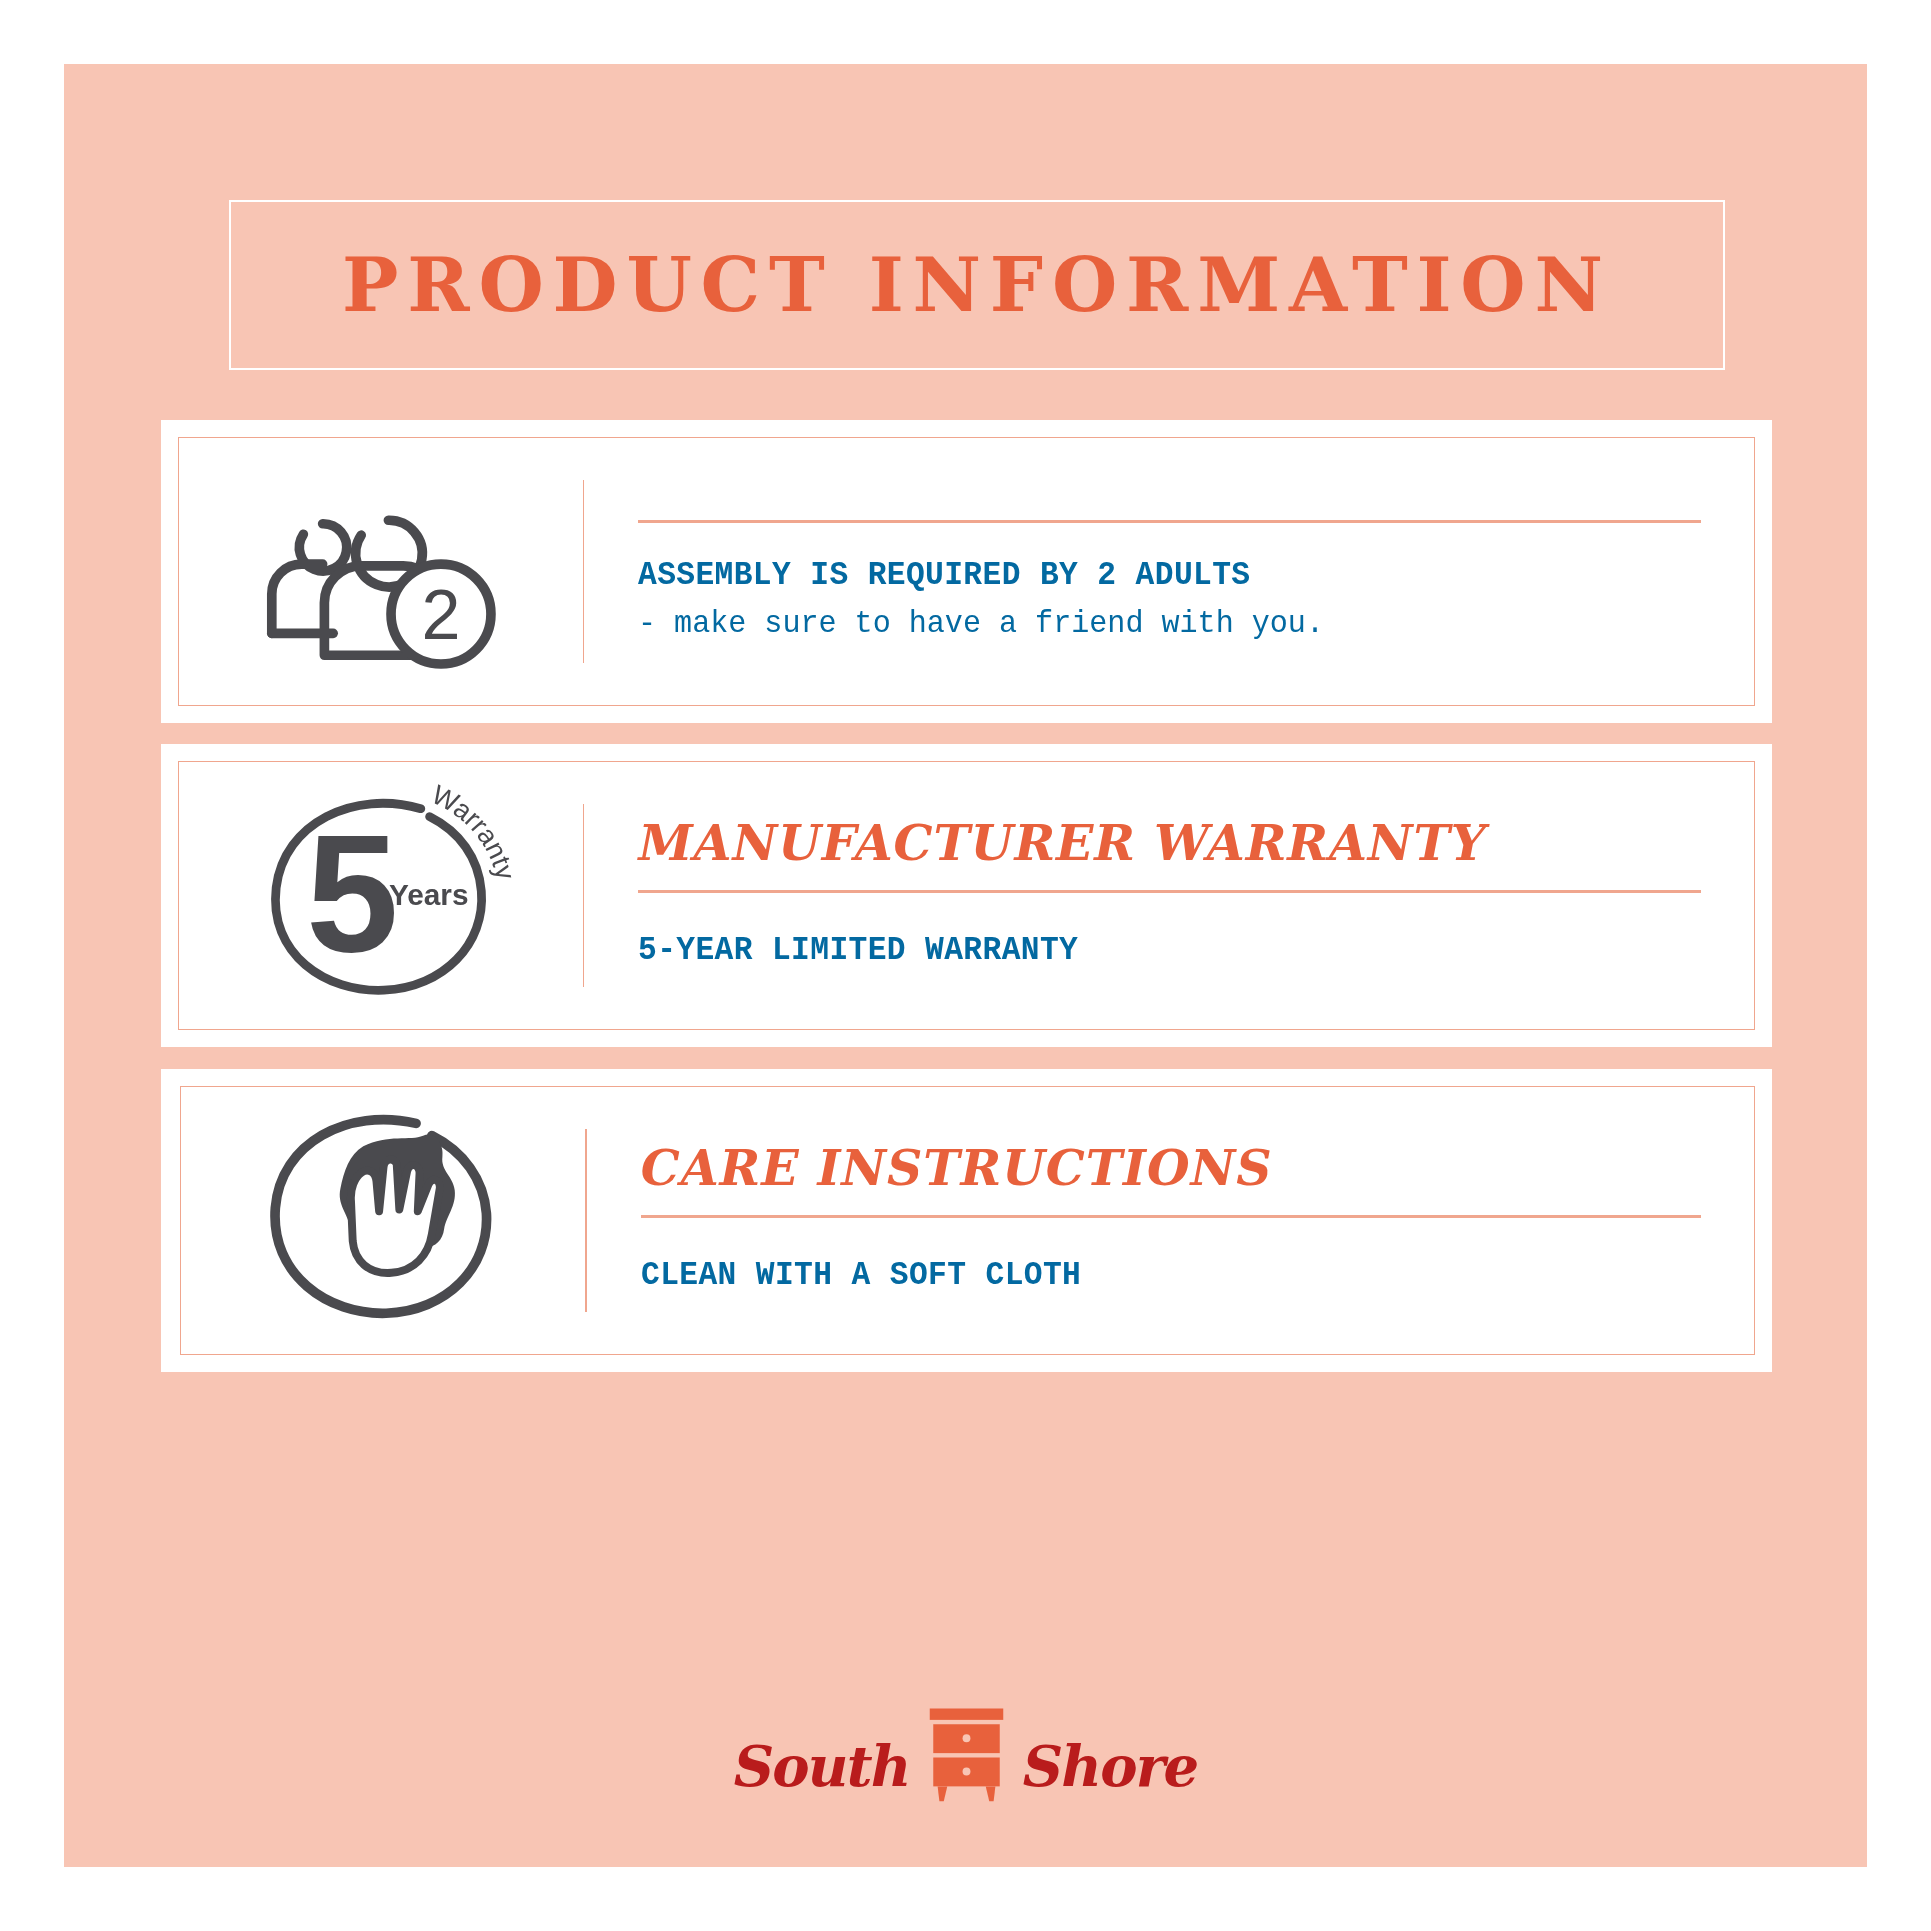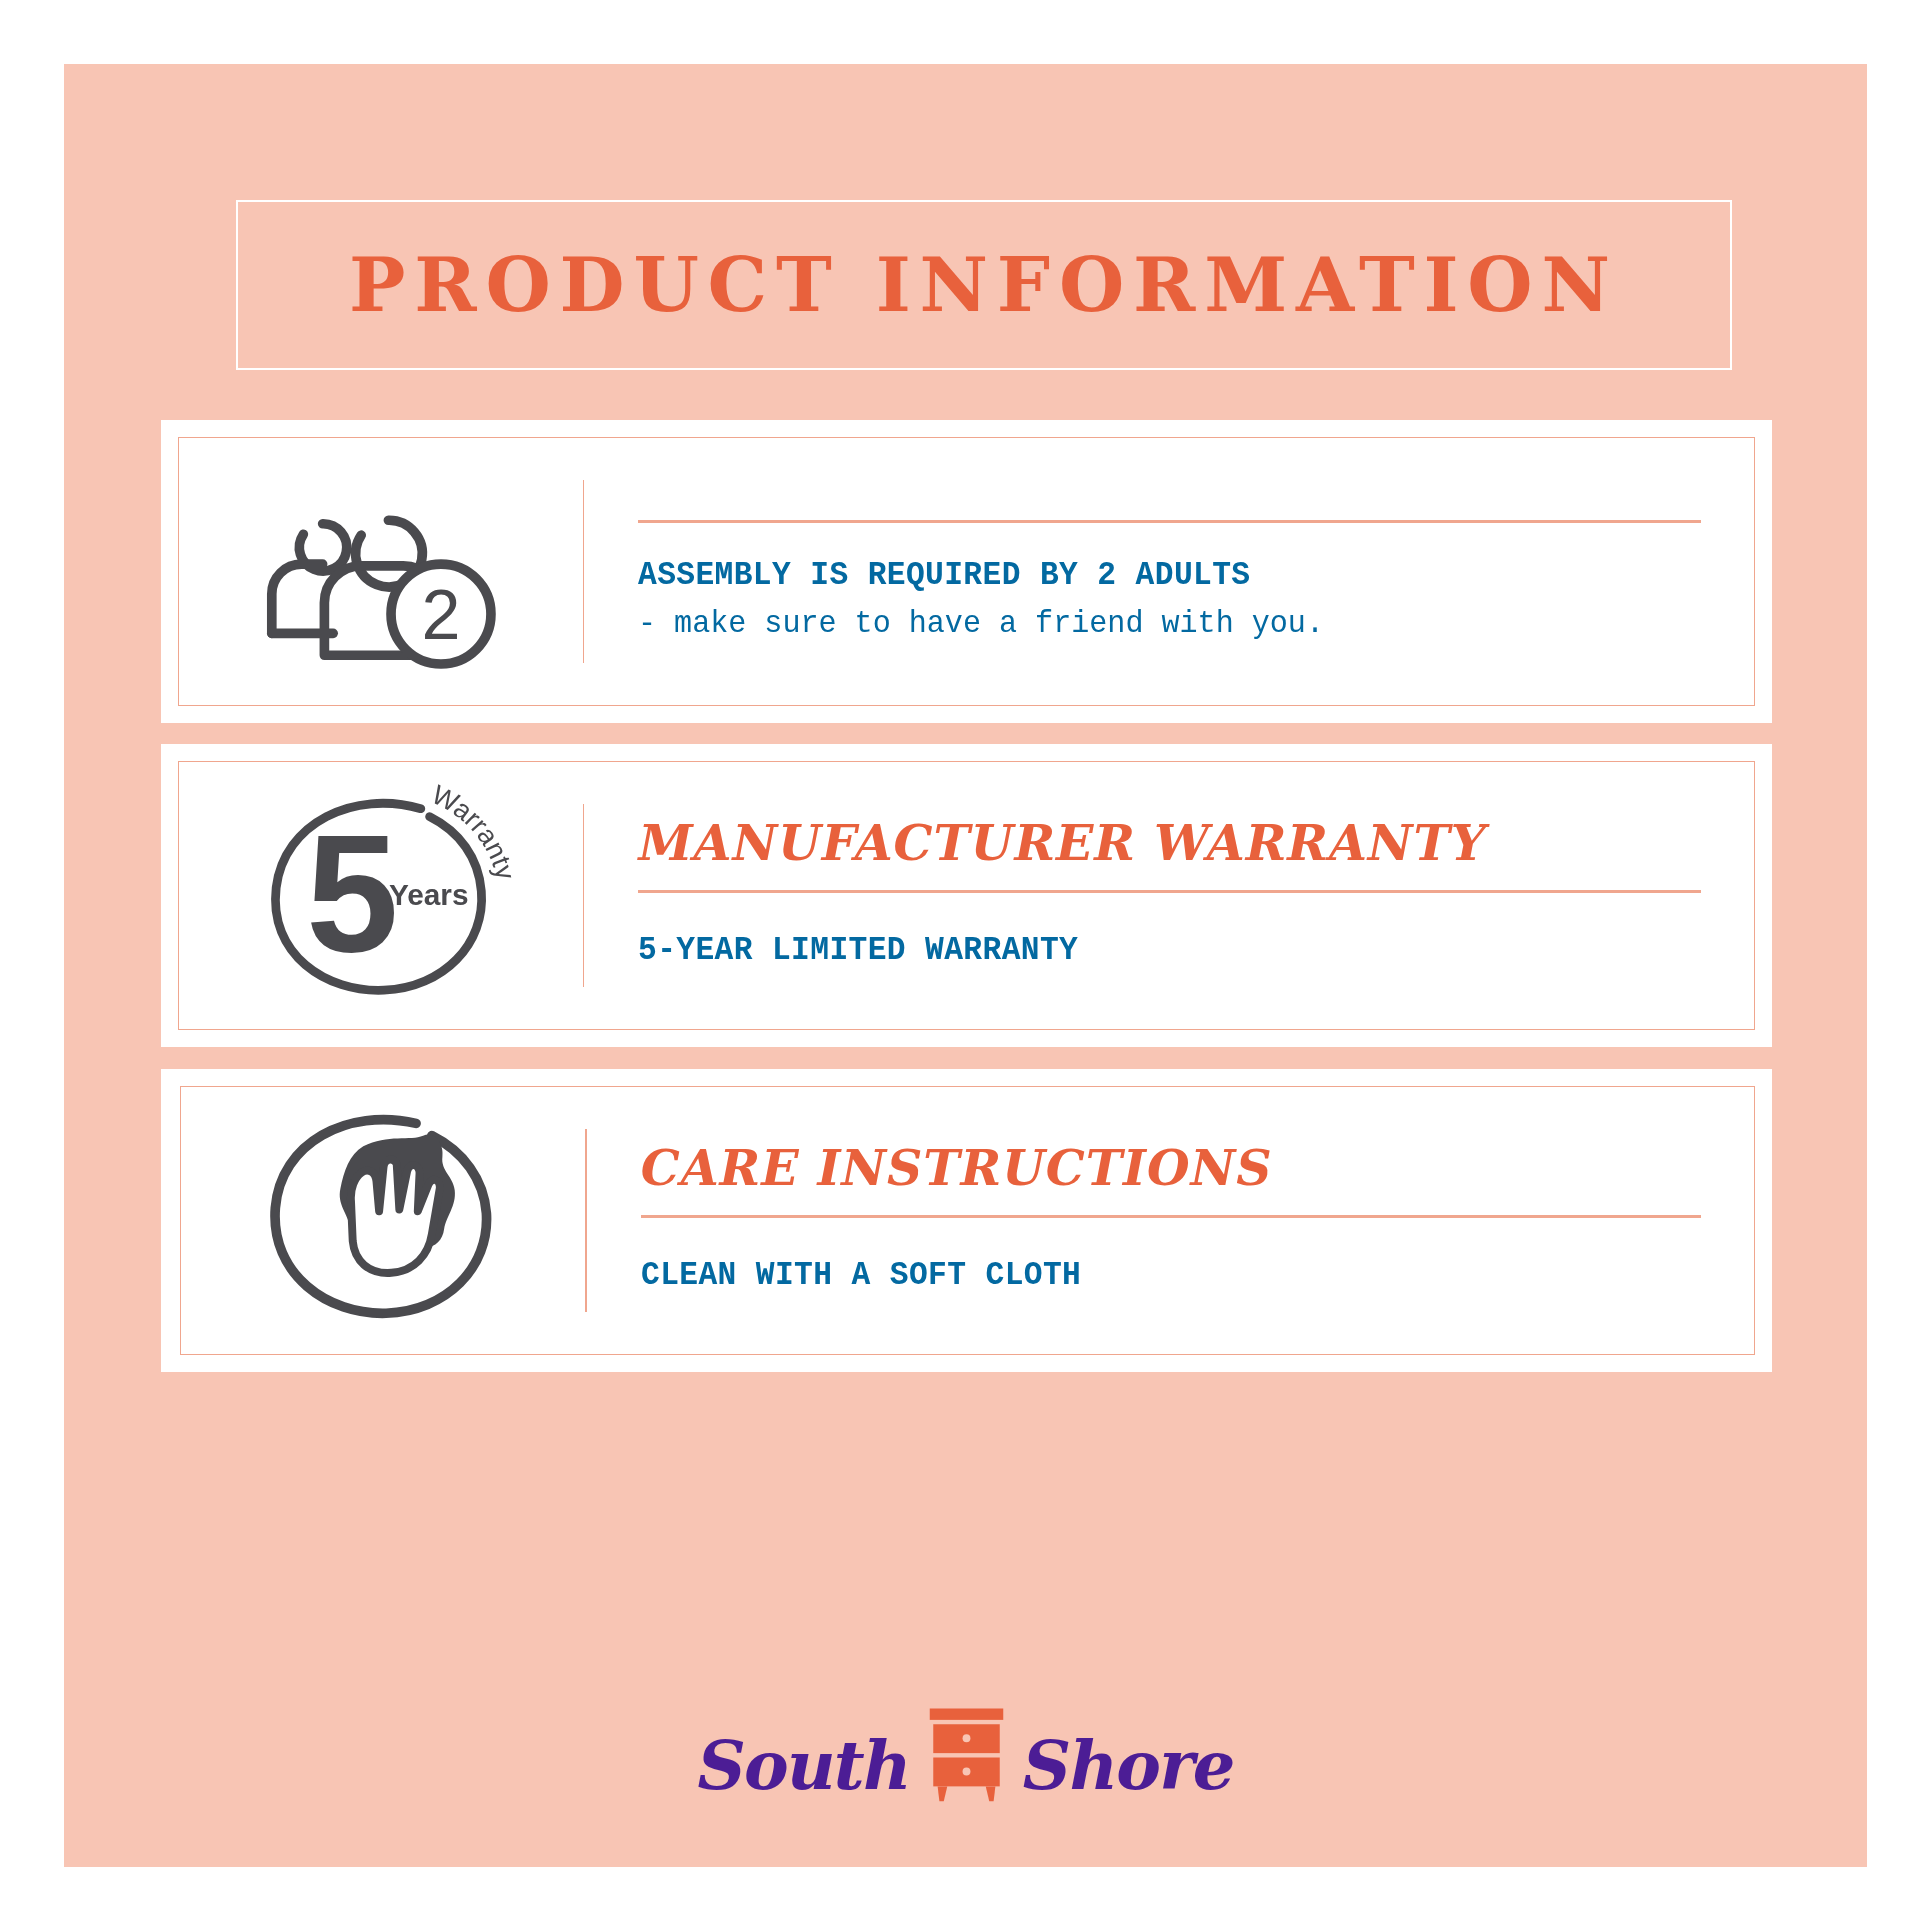--- a/index.html
+++ b/index.html
@@ -15,21 +15,21 @@
     position:absolute;
     left:64px;top:64px;
     width:1803px;height:1803px;
     background:#F8C5B4;
     box-sizing:border-box;
   }
 
   
   .title-box{
     position:absolute;
-    left:172px;top:136px;
+    left:165px;top:136px;
     width:1496px;height:170px;
     border:2.6px solid #FFFFFF;
     box-sizing:border-box;
     display:flex;align-items:center;justify-content:center;
   }
   .title-text{
     font-family:"DejaVu Serif", serif;
     font-weight:700;
     font-size:75px;
     letter-spacing:8.8px;
@@ -134,22 +134,22 @@
     height:123px;
     display:flex;
     align-items:center;
     justify-content:center;
     gap:16px;
   }
   .logo-word{
     font-family:"DejaVu Serif", serif;
     font-style:italic;
     font-weight:700;
-    font-size:67px;
-    color:#4c1d95;
+    font-size:56px;
+    color:#b91c1c;
     line-height:1;
     letter-spacing:-1.8px;
     margin-top:24px;
   }
   .logo svg{display:block;}
 </style>
 </head>
 <body>
 
 <div class="page">

